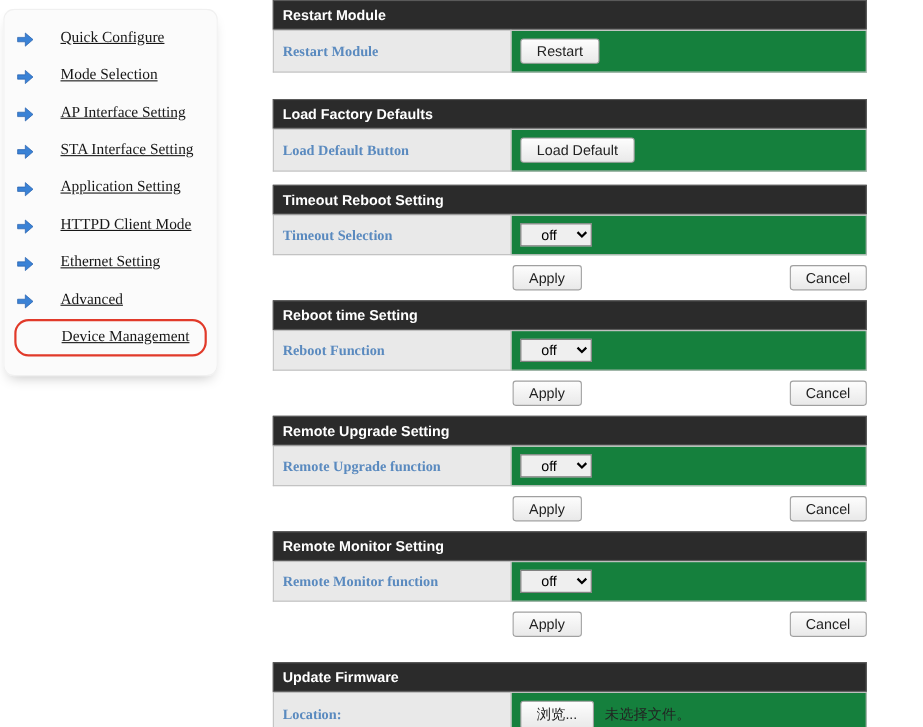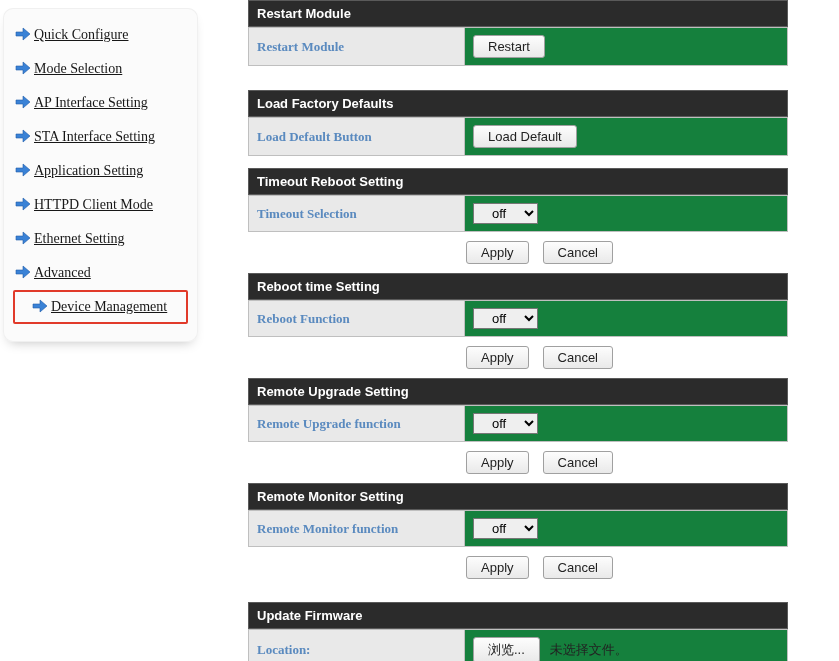--- a/index.html
+++ b/index.html
@@ -21,33 +21,33 @@
     width: 195px;
     margin: 8px 0 0 3px;
     background: #fbfbfb;
     border-radius: 10px;
     padding: 10px 10px 18px 10px;
     box-shadow: 0 6px 12px -6px rgba(0,0,0,0.25), inset 0 0 0 1px #f0f0f0;
     height: fit-content;
   }
   .sidebar-item {
     display: flex;
-    align-items: flex-start;
-    gap: 3px;
+    align-items: flex-end;
+    gap: 24px;
     padding: 9px 2px;
   }
   .sidebar-item a {
     color: #171717;
     text-decoration: underline;
     font-size: 14px;
     white-space: nowrap;
   }
   .sidebar-item.highlight-box {
     border: 2px solid #e13a2a;
-    border-radius: 2px;
+    border-radius: 13px;
     padding: 7px 17px;
   }
   .arrow-icon {
     width: 16px; height: 14px; display: inline-block;
   }
   
   .main {
     flex: 1;
     padding: 0 0 0 50px;
   }
@@ -83,20 +83,21 @@
     font-family: Georgia, 'Times New Roman', serif;
   }
   table.row td.value {
     background: #15803d;
     font-family: Arial, Helvetica, sans-serif;
   }
   .button-row {
     display: flex;
     gap: 14px;
     padding: 9px 0 9px 218px;
+    justify-content: space-between;
   }
   button, .btn {
     font-family: Arial, Helvetica, sans-serif;
     font-size: 13px;
     padding: 3px 14px;
     background: linear-gradient(#fdfdfd, #e9e9e9);
     border: 1px solid #a0a0a0;
     border-radius: 3px;
     cursor: pointer;
     color: #222;

